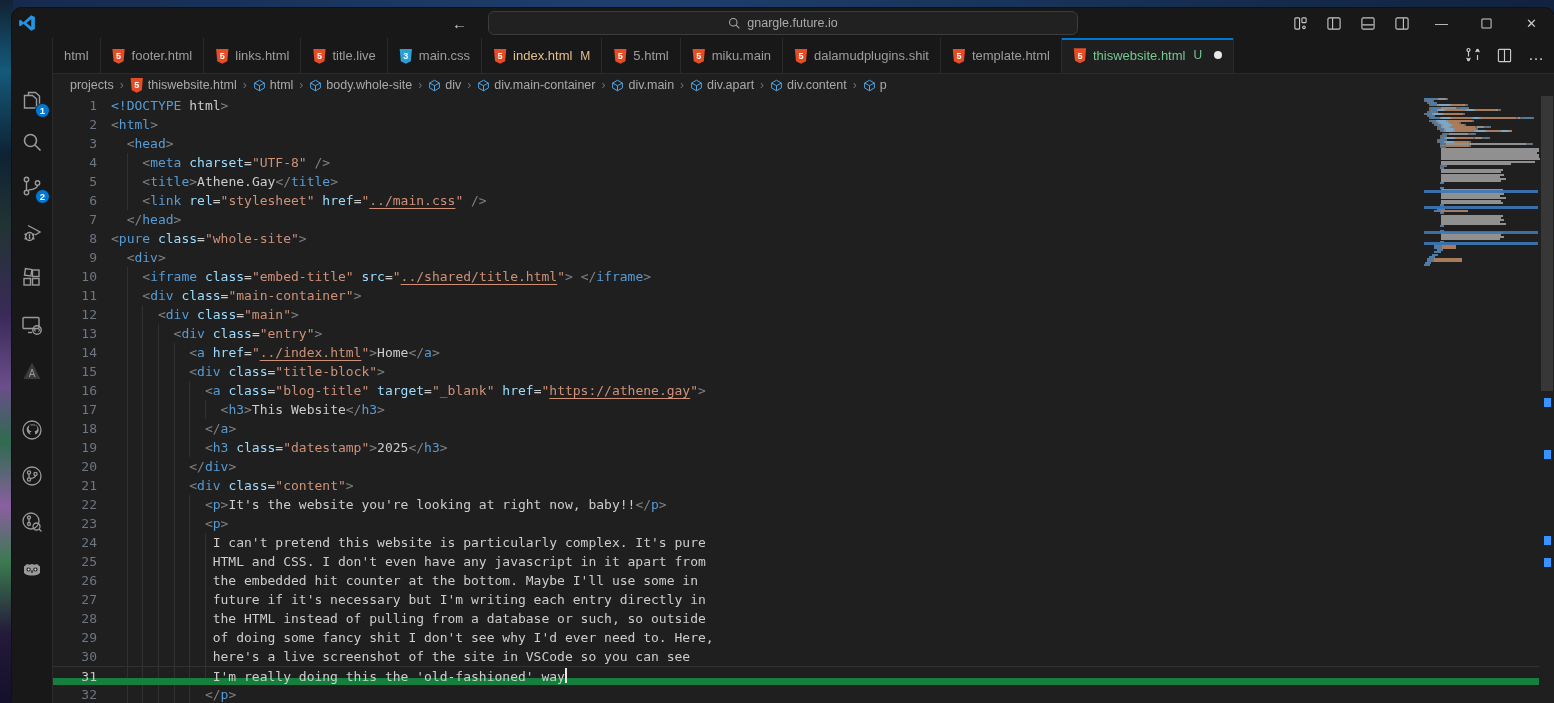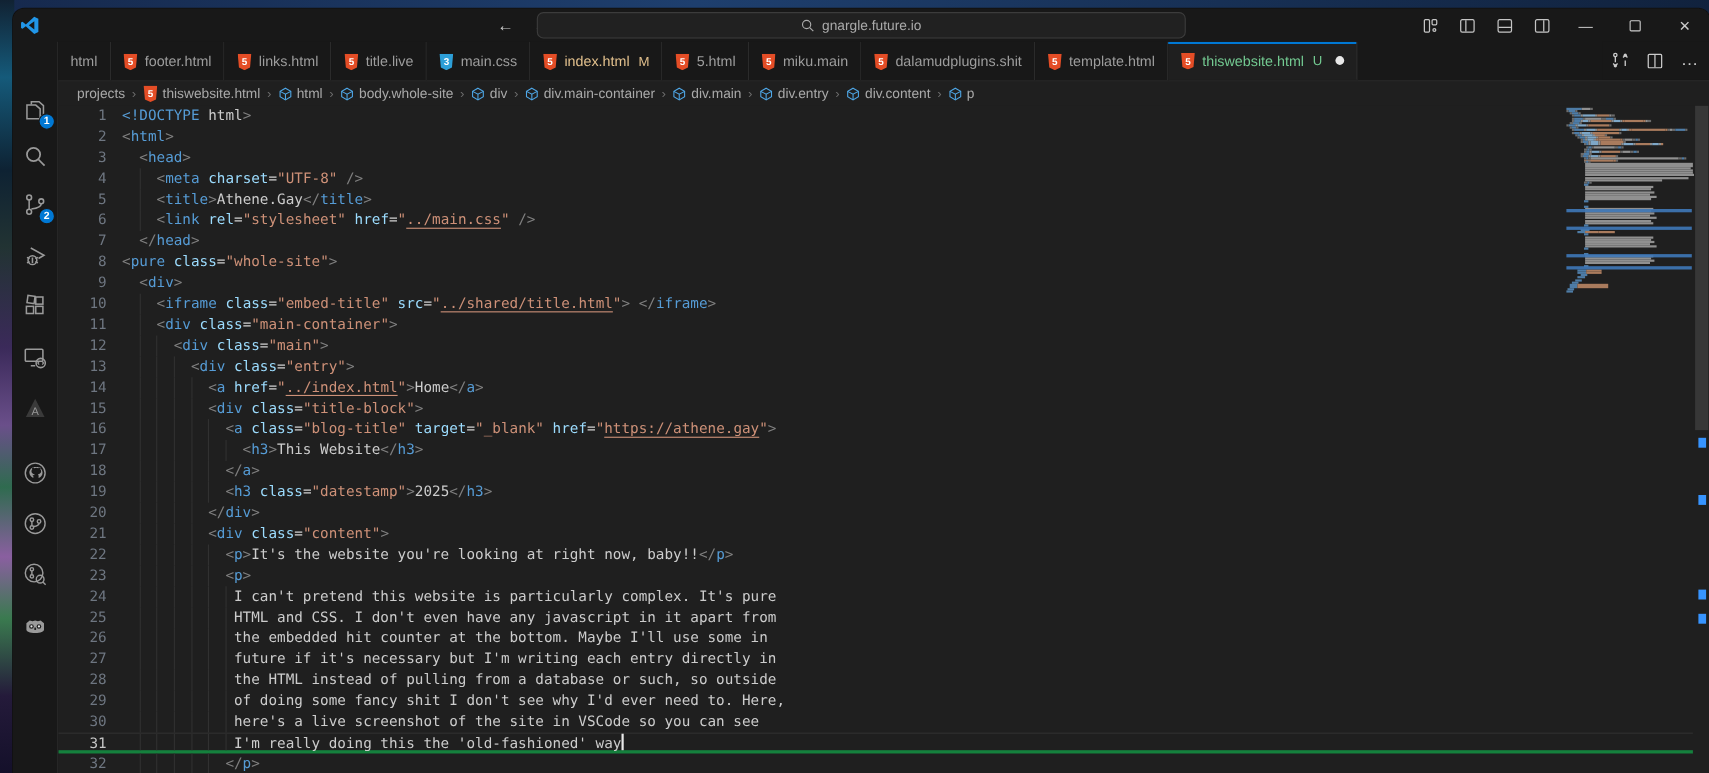--- a/index.html
+++ b/index.html
@@ -59,21 +59,21 @@
   .editor-actions{position:absolute;right:0;top:0;height:34px;display:flex;align-items:center;background:#181818;padding:0 8px;gap:16px;color:#cccccc;}
   
   .breadcrumbs{height:22px;display:flex;align-items:center;padding-left:17px;font-size:12.5px;color:#a9a9a9;gap:5px;background:#1f1f1f;flex:0 0 22px;}
   .crumb{display:flex;align-items:center;gap:4px;}
   .crumb-sep{color:#6d6d6d;font-size:12px;padding:0 1px;}
   
   .editor-area{flex:1;position:relative;background:#1f1f1f;overflow:hidden;
     font-family:"DejaVu Sans Mono",monospace;font-size:13px;}
   .lines{position:absolute;left:0;top:0;right:15px;}
   .line{height:19px;line-height:19px;position:relative;white-space:pre;box-sizing:border-box;}
-  .line.active{border-top:1px solid #313131;border-bottom:3px solid #15803d;}
+  .line.active{border-top:1px solid #313131;border-bottom:7px solid #15803d;}
   .line.active .ln{color:#c6c6c6;}
   .ln{position:absolute;left:0;top:0;width:44px;text-align:right;color:#6e7681;}
   .lcontent{position:absolute;top:0;}
   .guide{position:absolute;top:0;bottom:0;width:1px;background:#313131;}
   .tok-p{color:#808080;} .tok-t{color:#569cd6;} .tok-a{color:#9cdcfe;}
   .tok-eq{color:#cccccc;} .tok-s{color:#ce9178;} .tok-x{color:#cccccc;}
   .tok-l{color:#ce9178;text-decoration:underline;text-underline-offset:3px;}
   .cursor{display:inline-block;width:2px;height:15px;background:#eaeaea;vertical-align:-2px;}
   
   .minimap{position:absolute;top:2px;right:16px;width:114px;}
@@ -364,21 +364,21 @@
             <span>div.main</span>
           </div>
           <span class="crumb-sep">›</span>
           <div class="crumb">
             <span>
               <svg width="13" height="13" viewBox="0 0 16 16" fill="none" stroke="#4fa8e8" stroke-width="1.2">
                 <path d="M8 1.5 14 5v6L8 14.5 2 11V5z"></path>
                 <path d="M2 5l6 3.2L14 5M8 8.2v6.3"></path>
               </svg>
             </span>
-            <span>div.entry</span>
+            <span>div.apart</span>
           </div>
           <span class="crumb-sep">›</span>
           <div class="crumb">
             <span>
               <svg width="13" height="13" viewBox="0 0 16 16" fill="none" stroke="#4fa8e8" stroke-width="1.2">
                 <path d="M8 1.5 14 5v6L8 14.5 2 11V5z"></path>
                 <path d="M2 5l6 3.2L14 5M8 8.2v6.3"></path>
               </svg>
             </span>
             <span>div.content</span>

